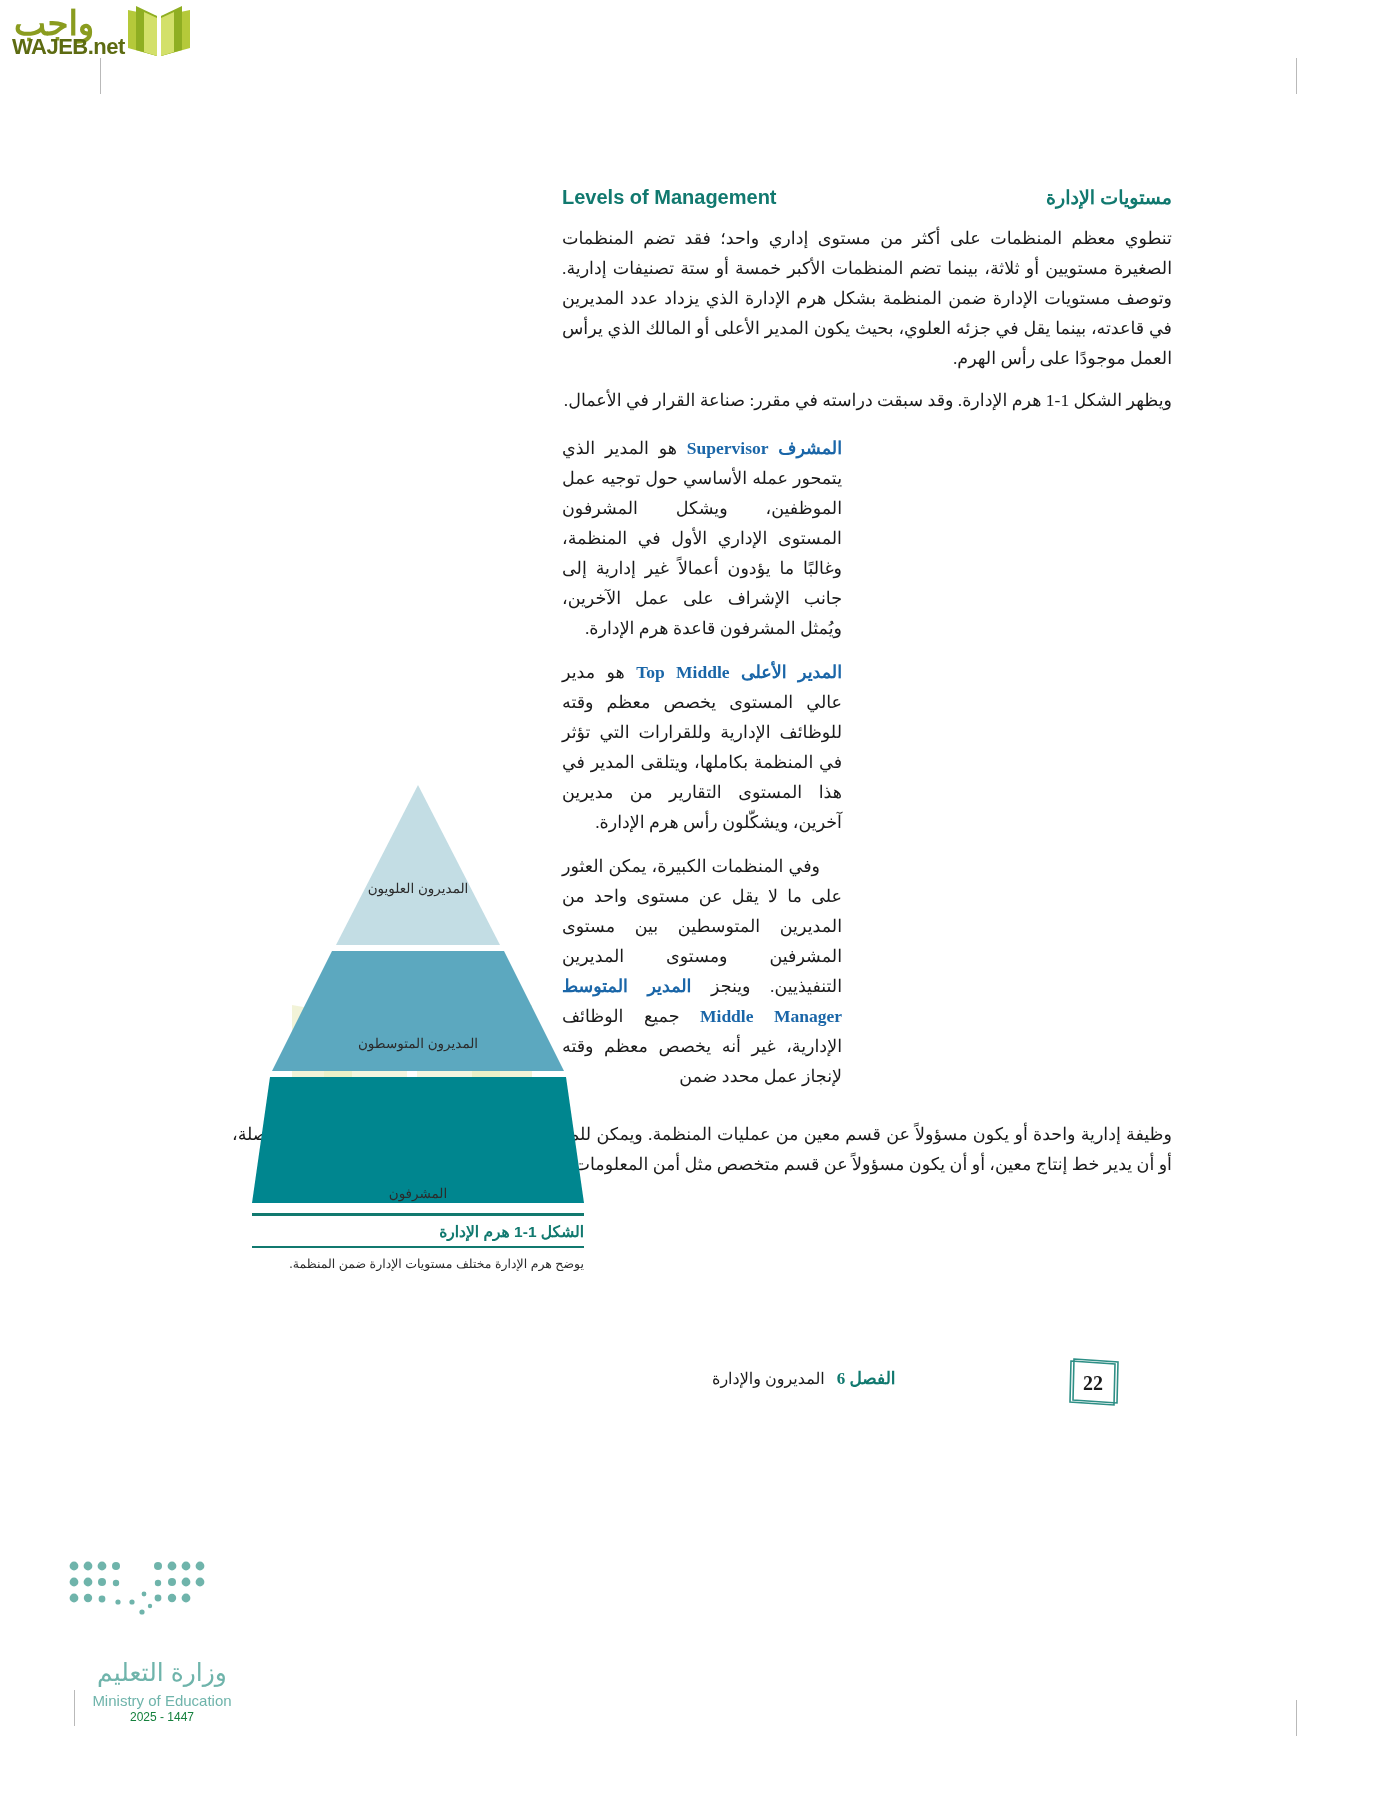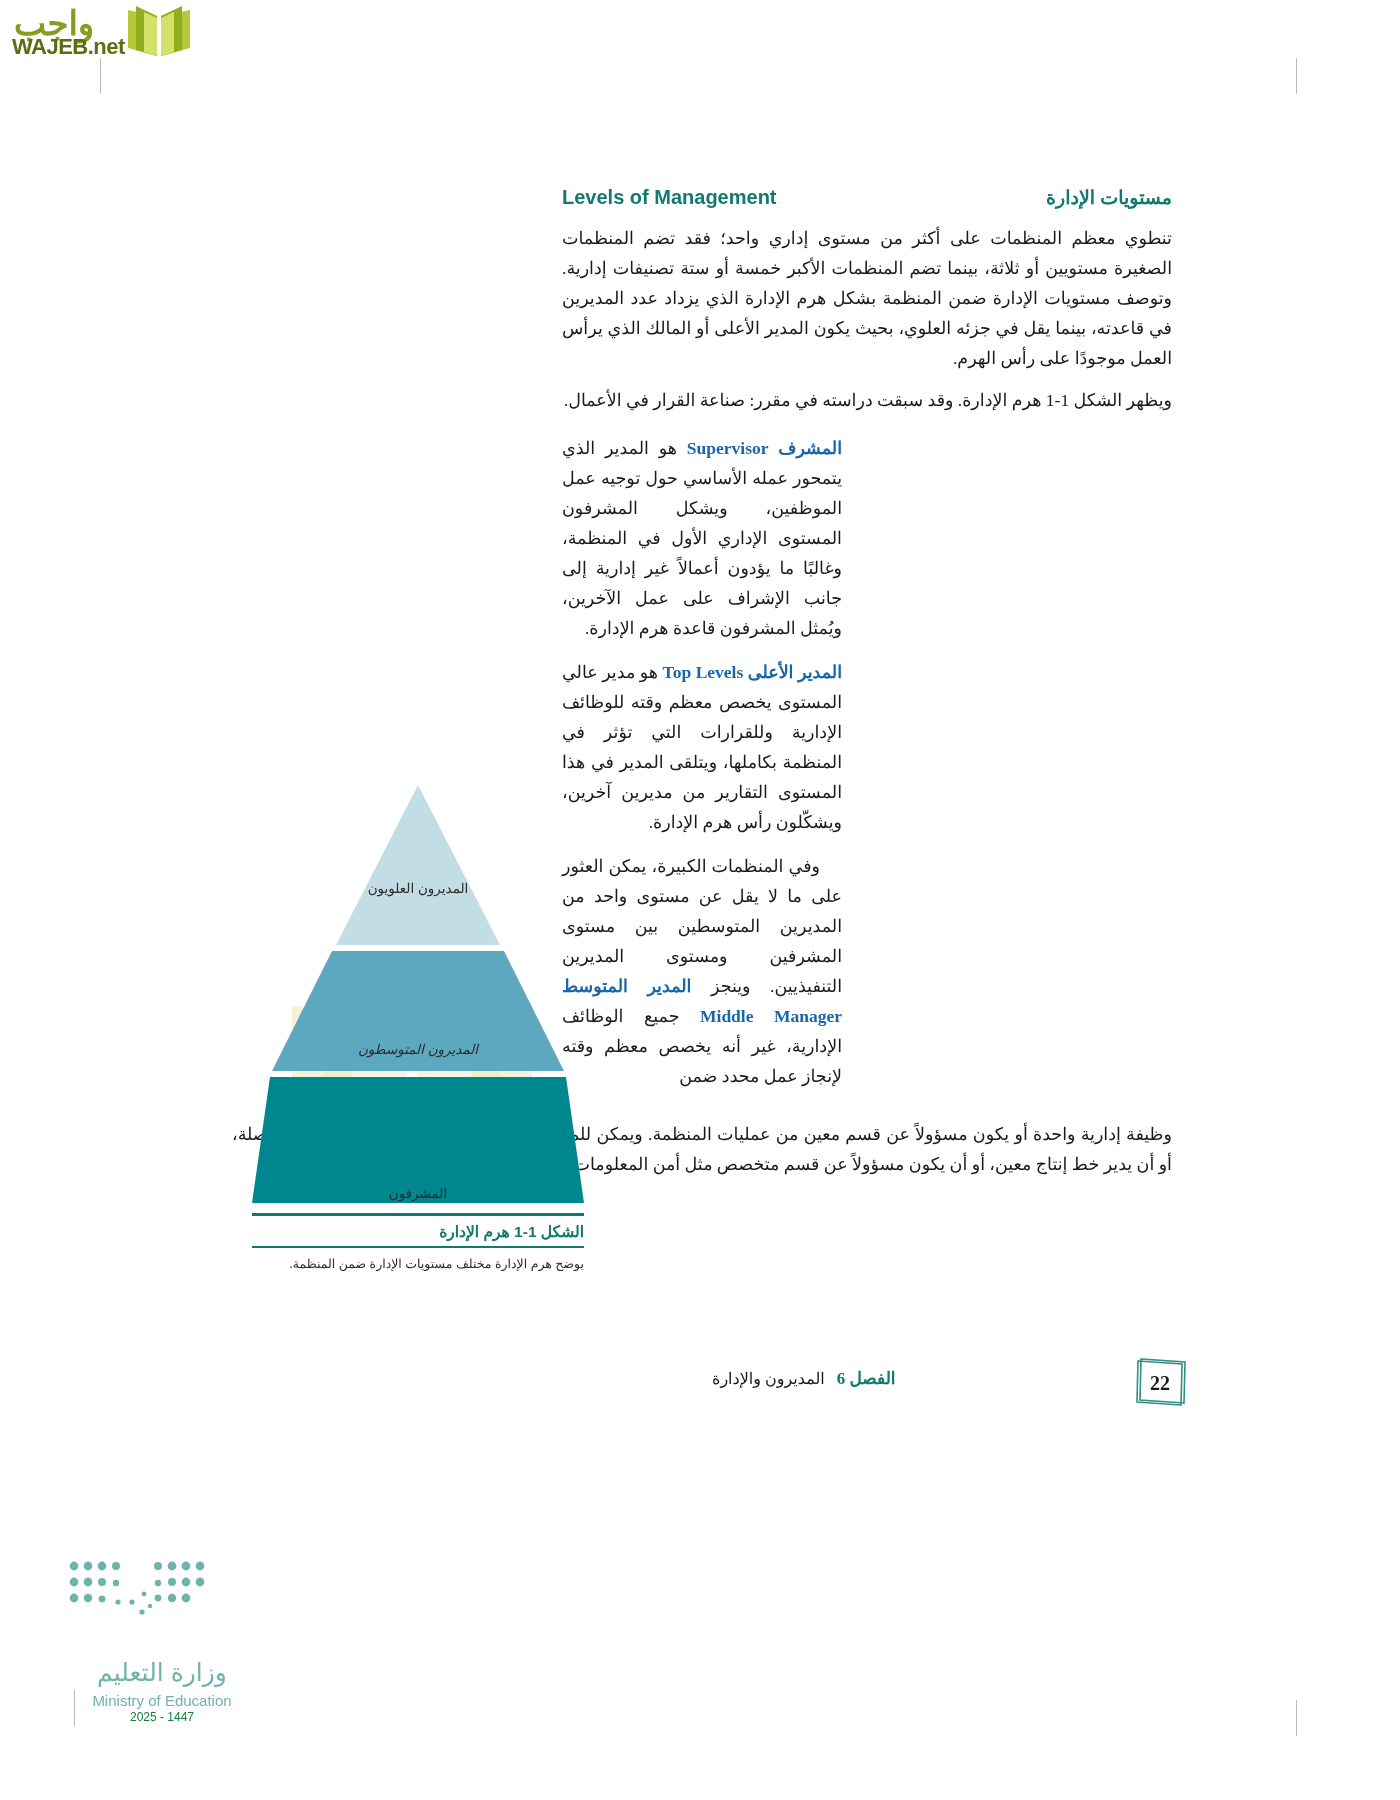--- a/index.html
+++ b/index.html
@@ -179,21 +179,21 @@
   .footer-line {
     position: absolute;
     direction: rtl;
     font-family: "Liberation Serif", serif;
   }
   .chap-bold { color: #11796f; font-weight: bold; font-size: 17px; }
   .chap-txt  { color: #1a1a1a; font-size: 16px; }
 
   .page-num-box {
     position: absolute;
-    left: 1134px;
+    left: 1067px;
     top: 1357px;
     width: 52px;
     height: 52px;
   }
   .page-num {
     position: absolute;
     inset: 0;
     display: flex;
     align-items: center;
     justify-content: center;
@@ -262,21 +262,21 @@
           <svg viewBox="0 0 332 160" style="position:absolute;left:0;top:0;width:332px;height:160px;">
             <polygon points="166,0 248,160 84,160" fill="#c3dde4"></polygon>
           </svg>
           <div class="tier-label" style="top:95px;">
             <span>المديرون العلويون</span>
           </div>
 
           <svg viewBox="0 0 332 120" style="position:absolute;left:0;top:166px;width:332px;height:120px;">
             <polygon points="80,0 252,0 312,120 20,120" fill="#5ca8bf"></polygon>
           </svg>
-          <div class="tier-label" style="top:256px;font-style:italic;">
+          <div class="tier-label" style="top:250px;">
             <span>المديرون المتوسطون</span>
           </div>
 
           <svg viewBox="0 0 332 126" style="position:absolute;left:0;top:292px;width:332px;height:126px;">
             <polygon points="18,0 314,0 332,126 0,126" fill="#00868f"></polygon>
           </svg>
           <div class="tier-label" style="top:400px;">
             <span>المشرفون</span>
           </div>
         </div>
@@ -290,21 +290,21 @@
       <div class="text-col" style="margin-right:0; width:940px;">
         <div class="figure-float" style="height:560px; margin-top:120px;"></div>
 
         <p class="para" style="width:610px; margin-right:330px; margin-top:16px;">
           <span class="term">المشرف</span>
           <span class="term-en">Supervisor</span><span> هو المدير الذي يتمحور عمله الأساسي حول توجيه عمل الموظفين، ويشكل المشرفون المستوى الإداري الأول في المنظمة، وغالبًا ما يؤدون أعمالاً غير إدارية إلى جانب الإشراف على عمل الآخرين، ويُمثل المشرفون قاعدة هرم الإدارة.</span>
         </p>
 
         <p class="para" style="width:610px; margin-right:330px; margin-top:-4px;">
           <span class="term">المدير الأعلى</span>
-          <span class="term-en">Top Levels</span><span> هو مدير عالي المستوى يخصص معظم وقته للوظائف الإدارية وللقرارات التي تؤثر في المنظمة بكاملها، ويتلقى المدير في هذا المستوى التقارير من مديرين آخرين، ويشكّلون رأس هرم الإدارة.</span>
+          <span class="term-en">Top Middle</span><span> هو مدير عالي المستوى يخصص معظم وقته للوظائف الإدارية وللقرارات التي تؤثر في المنظمة بكاملها، ويتلقى المدير في هذا المستوى التقارير من مديرين آخرين، ويشكّلون رأس هرم الإدارة.</span>
         </p>
 
         <p class="para" style="width:610px; margin-right:330px; margin-top:-4px; text-indent:22px;">
           <span>وفي المنظمات الكبيرة، يمكن العثور على ما لا يقل عن مستوى واحد من المديرين المتوسطين بين مستوى المشرفين ومستوى المديرين التنفيذيين. وينجز </span><span class="term">المدير المتوسط</span>
           <span class="term-en">Middle Manager</span><span> جميع الوظائف الإدارية، غير أنه يخصص معظم وقته لإنجاز عمل محدد ضمن</span>
         </p>
       </div>
     </div>
 
     <p class="para" style="width:940px; margin-top:2px; clear:both;">وظيفة إدارية واحدة أو يكون مسؤولاً عن قسم معين من عمليات المنظمة. ويمكن للمدير المتوسط أن ينجز نشاطات تخطيط مفصلة، أو أن يدير خط إنتاج معين، أو أن يكون مسؤولاً عن قسم متخصص مثل أمن المعلومات.</p>

